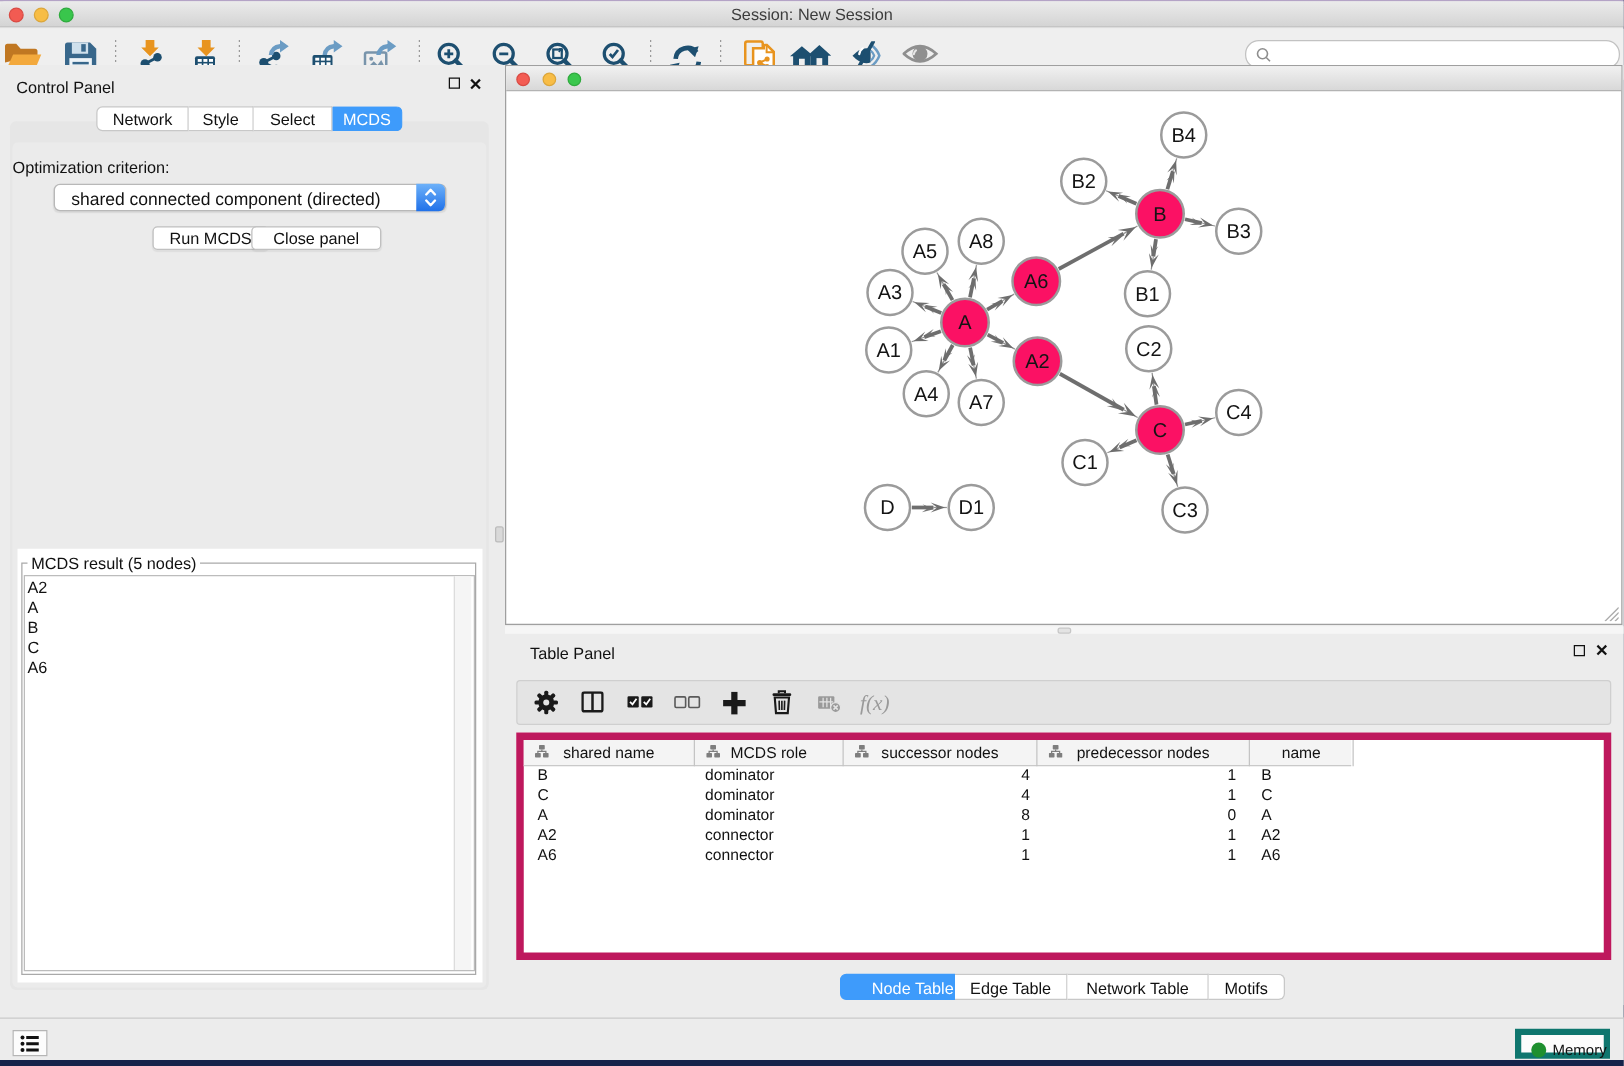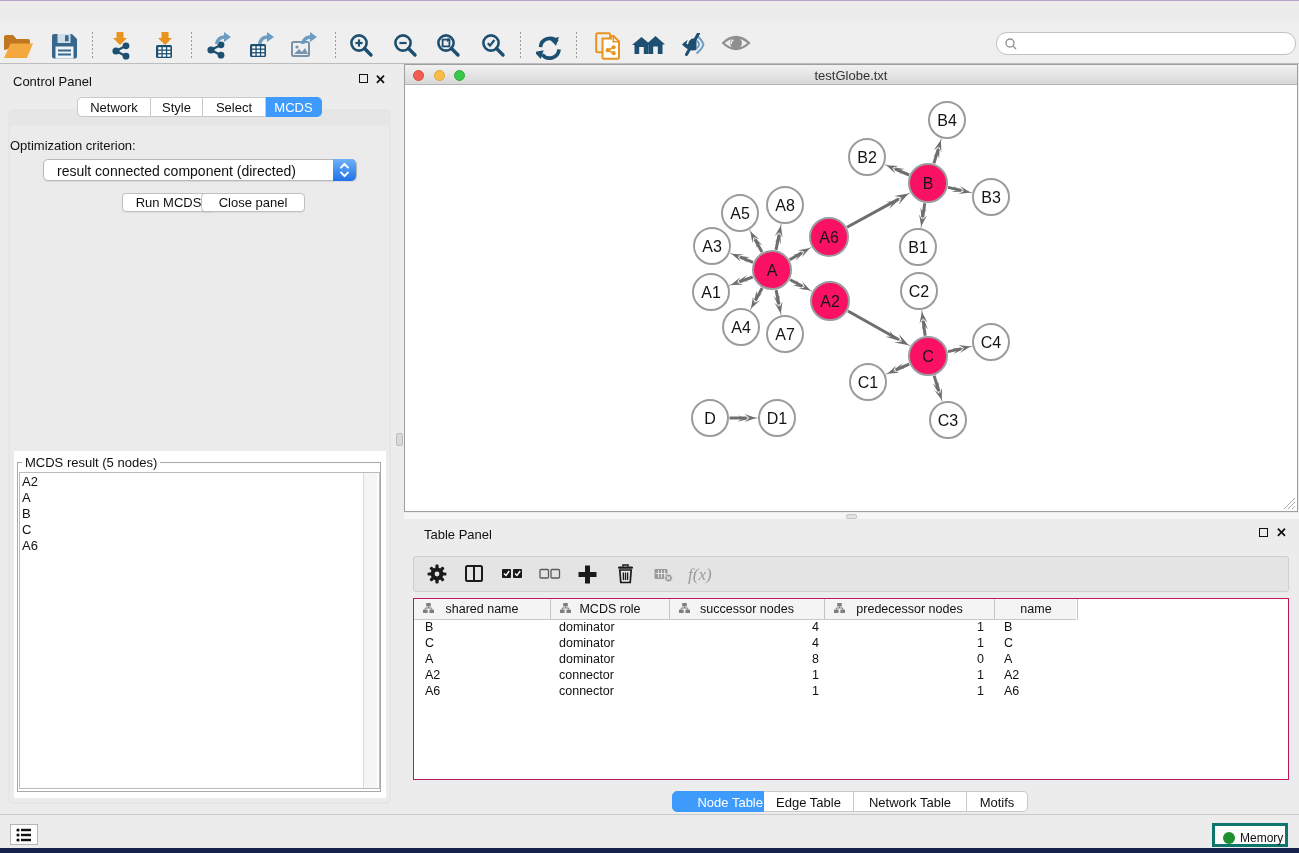--- a/index.html
+++ b/index.html
@@ -20,21 +20,21 @@
 #toolbar { position:absolute; left:0; top:22px; width:100%; height:41px;
   background:#efefef; border-bottom:1px solid #bdbdbd; }
 .tbi { position:absolute; top:3px; margin-top:6px; }
 .tsep { position:absolute; top:9px; height:28px; width:1px;
   background-image:linear-gradient(#9a9a9a 40%, rgba(255,255,255,0) 0%);
   background-size:1px 4px; }
 #searchbox { position:absolute; right:3px; top:9px; width:300px; height:23px;
   background:#fff; border:1px solid #c2c2c2; border-radius:11px; }
 #searchbox svg { position:absolute; left:7px; top:4px; }
 
-#main { position:absolute; left:0; top:63px; width:1299px; height:752px; background:#ececec; }
+#main { position:absolute; left:0; top:51px; width:1299px; height:752px; background:#ececec; }
 
 #cp-title { position:absolute; left:13px; top:10px; font-size:13px; color:#111; }
 #cp-float { left:359px; top:10px; position:absolute; width:9px; height:9px; border:1.5px solid #111; }
 #cp-close { left:375px; top:8px; position:absolute; font-weight:bold; font-size:13px; color:#111;}
 #cp-tabs { position:absolute; left:77px; top:33px; height:20px; z-index:5; }
 .cptab { float:left; height:20px; line-height:20px; text-align:center; font-size:13px;
   background:#fff; border:1px solid #c8c8c8; border-left:none; color:#111; }
 .cptab:first-child { border-left:1px solid #c8c8c8; border-radius:5px 0 0 5px; }
 .cptab.sel { background:#3e9bfb; color:#fff; border-color:#3e9bfb; border-radius:0 5px 5px 0; }
 #cp-pane { position:absolute; left:8px; top:45px; width:383px; height:695px;
@@ -79,49 +79,55 @@
 
 #hgrip { position:absolute; left:846px; top:450px; width:11px; height:5px;
   background:#e3e3e3; border:1px solid #c6c6c6; border-radius:2px; }
 
 #tp-title { position:absolute; left:424px; top:463px; font-size:13px; color:#111; }
 #tp-float { position:absolute; left:1259px; top:464px; width:9px; height:9px; border:1.5px solid #111; }
 #tp-close { position:absolute; left:1276px; top:461px; font-weight:bold; font-size:13px; color:#111;}
 #tp-toolbar { position:absolute; left:413px; top:492px; width:876px; height:36px;
   background:#e4e4e4; border:1px solid #cfcfcf; border-radius:3px;}
 #tp-table { position:absolute; left:413px; top:534px; width:876px; height:182px;
-  background:#fff; border:1px solid #be185d; }
+  background:#fff; border:6px solid #be185d; }
 #tp-header { position:absolute; left:0; top:0; height:21px; width:662px; background:#f4f4f4;
   border-bottom:1px solid #c9c9c9; font-size:12.5px; color:#111; }
 .hcol { position:absolute; top:0; height:21px; border-right:1px solid #c4c4c4; }
 .hcol .htext { position:absolute; top:3px; width:100%; text-align:center; }
 .hicon { position:absolute; top:4px; }
 .trow { position:absolute; font-size:12.5px; color:#111; height:16px; }
 .tcell { position:absolute; }
 #tp-tabs { position:absolute; left:672px; top:727px; height:21px; }
 .tptab { float:left; height:21px; line-height:21px; text-align:center; font-size:13px;
   background:#fff; border:1px solid #c8c8c8; border-left:none; color:#111; }
 .tptab:first-child { border-radius:5px 0 0 5px; border-left:1px solid #c8c8c8;text-align:right;}
 .tptab:last-child { border-radius:0 5px 5px 0; }
 .tptab.sel { background:#3e9bfb; color:#fff; border-color:#3e9bfb; }
 
 #statusbar { position:absolute; left:0; top:813px; width:1299px; height:34px;
   background:#ececec; border-top:1px solid #c9c9c9; }
 #sb-left { position:absolute; left:10px; top:9px; width:28px; height:21px; background:#fcfcfc;
   border:1px solid #b5b5b5; }
 #sb-mem { position:absolute; right:11px; top:8px; width:76px; height:24px; background:#fcfcfc;
-  border:3px solid #0f766e; font-size:12px; color:#111; }
+  border:5px solid #0f766e; font-size:12px; color:#111; }
 #sb-mem .dot { position:absolute; left:8px; top:6px; width:12px; height:12px; border-radius:50%;
   background:#1e8f2e; }
 #sb-mem .mtext { position:absolute; left:25px; top:5px; }
 </style>
 </head>
 <body>
 <div id="desktop-top"></div>
 <div id="appwin">
+  <div id="titlebar">
+    <div class="tl" id="tl-r"></div>
+      <div class="tl" id="tl-y"></div>
+      <div class="tl" id="tl-g"></div>
+    <div id="title-text">Session: New Session</div>
+  </div>
   <div id="toolbar">
     <div class="tsep" style="left:92px"></div>
       <div class="tsep" style="left:191px"></div>
       <div class="tsep" style="left:335px"></div>
       <div class="tsep" style="left:520px"></div>
       <div class="tsep" style="left:576px"></div>
       <svg class="tbi" width="31" height="28" viewBox="0 0 31 28" style="left:3px;">
 <path d="M1 26 L1 5 Q1 3 3 3 L10 3 L13.5 7 L25 7 Q27 7 27 9 L27 12 L1 18 Z" fill="#c07722"></path>
 <path d="M1 26 L7.5 11.5 L30 11.5 L24 26 Z" fill="#f3a93d"></path>
       </svg>
@@ -286,21 +292,21 @@
     <div id="cp-tabs">
       <div class="cptab" style="width:74px">Network</div>
         <div class="cptab" style="width:52px">Style</div>
         <div class="cptab" style="width:63px">Select</div>
         <div class="cptab sel" style="width:56px">MCDS</div>
     </div>
     <div id="cp-pane">
       <div id="cp-inner">
         <div id="opt-label">Optimization criterion:</div>
         <div id="combo">
-            <span class="ctext">result connected component (directed)</span>
+            <span class="ctext">shared connected component (directed)</span>
           <span class="stepper"><svg width="23" height="22" viewBox="0 0 23 22">
                 <path d="M8 8.6 L11.5 4.8 L15 8.6" fill="none" stroke="#fff" stroke-width="1.9" stroke-linecap="round" stroke-linejoin="round"></path>
                 <path d="M8 13.4 L11.5 17.2 L15 13.4" fill="none" stroke="#fff" stroke-width="1.9" stroke-linecap="round" stroke-linejoin="round"></path>
               </svg></span>
         </div>
         <div class="btn" id="btn-run">Run MCDS</div>
         <div class="btn" id="btn-close">Close panel</div>
         <div id="mcds-box">
           <div id="mcds-border"></div>
           <div id="mcds-title">MCDS result (5 nodes)</div>
@@ -308,21 +314,20 @@
           <div id="mcds-scroll"></div>
         </div>
       </div>
     </div>
     <div id="vgrip"></div>
     <div id="netwin">
       <div id="net-titlebar">
         <div class="ntl" id="ntl-r"></div>
           <div class="ntl" id="ntl-y"></div>
           <div class="ntl" id="ntl-g"></div>
-        <div id="net-title">testGlobe.txt</div>
       </div>
       <svg id="graph" width="892" height="425" viewBox="0 0 892 425">
           <line x1="357.0" y1="165.1" x2="349.8" y2="152.3" stroke="#6e6e6e" stroke-width="3.0"></line>
           <line x1="349.8" y1="152.3" x2="344.5" y2="143.0" stroke="#6e6e6e" stroke-width="1" stroke-opacity="0.75"></line>
           <path d="M345.3,144.3 L354.4,152.4 L348.4,149.8 L347.4,156.3 Z" fill="#6e6e6e"></path>
           <path d="M350.8,151.5 L357.5,158.6 L352.9,156.1 L351.7,161.2 Z" fill="#6e6e6e" fill-opacity="0.95"></path>
           <line x1="371.0" y1="162.9" x2="374.1" y2="147.6" stroke="#6e6e6e" stroke-width="3.0"></line>
           <line x1="374.1" y1="147.6" x2="376.2" y2="137.1" stroke="#6e6e6e" stroke-width="1" stroke-opacity="0.75"></line>
           <path d="M375.9,138.6 L377.5,150.7 L374.6,144.8 L369.7,149.1 Z" fill="#6e6e6e"></path>
           <path d="M375.4,147.7 L375.9,157.4 L374.0,152.5 L369.7,155.6 Z" fill="#6e6e6e" fill-opacity="0.95"></path>

